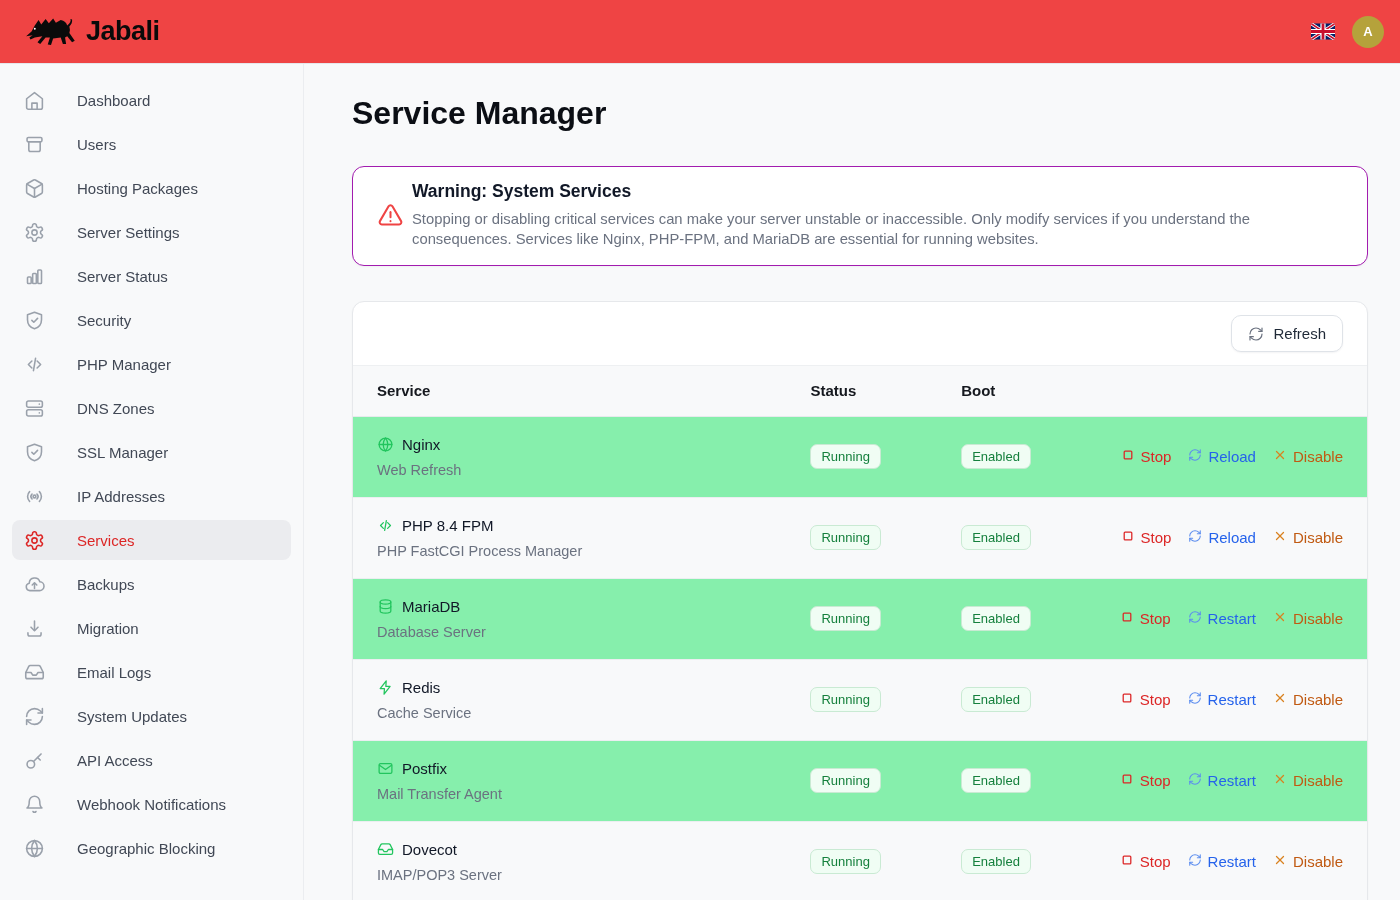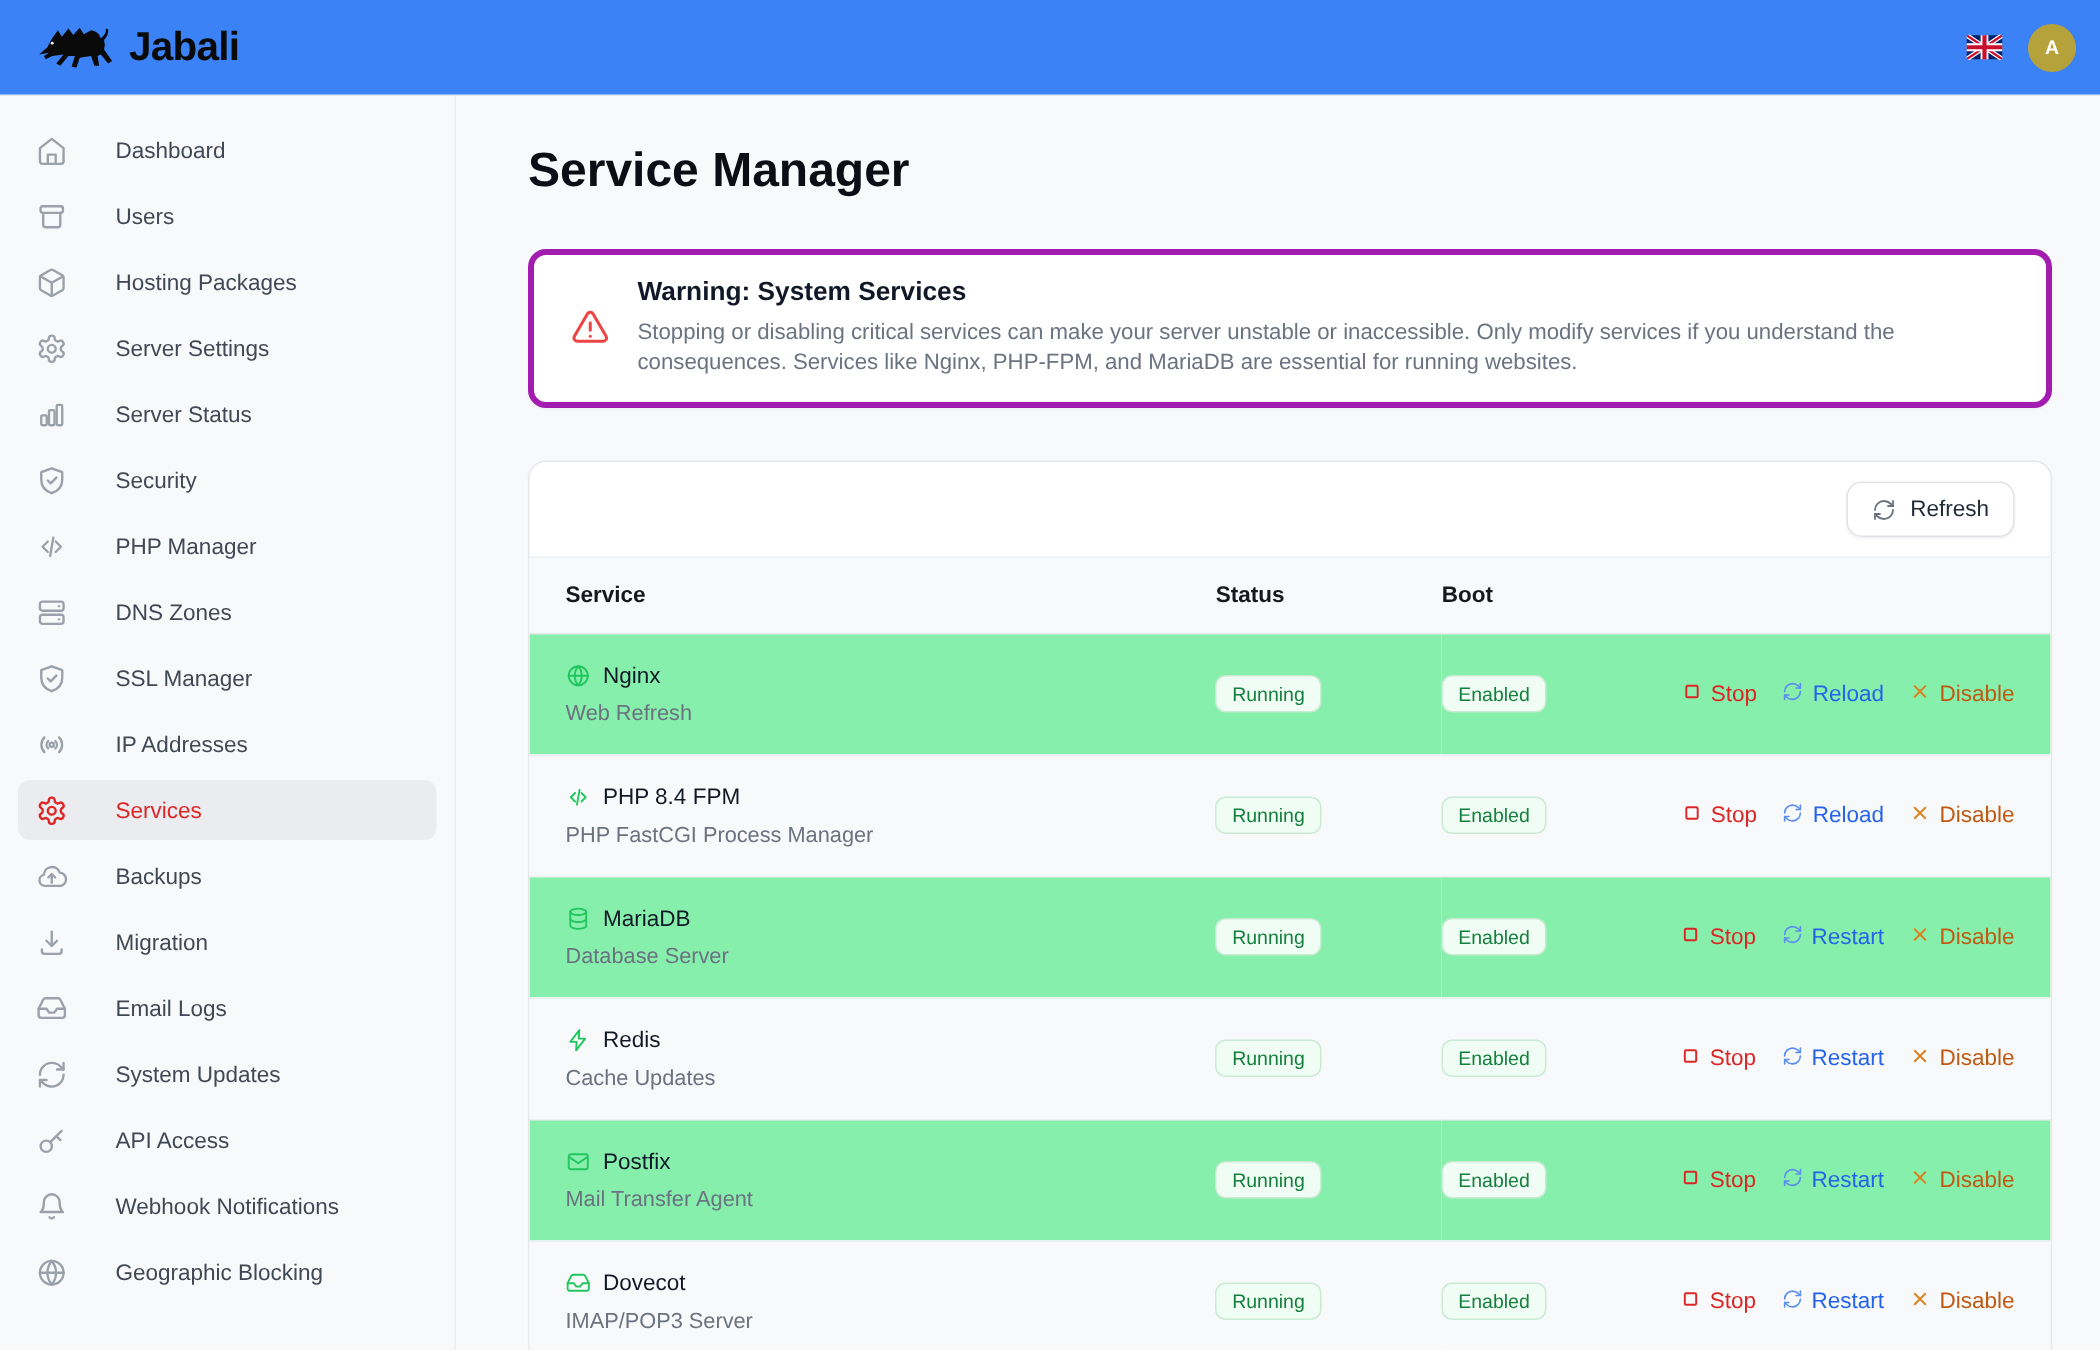--- a/index.html
+++ b/index.html
@@ -5,21 +5,21 @@
   * { box-sizing: border-box; }
   html,body { margin:0; padding:0; }
   body {
     width:1400px; height:900px; overflow:hidden;
     font-family:"Liberation Sans", sans-serif;
     background:#f8f9fa; color:#111827;
   }
   
   .topbar{
     position:fixed; top:0; left:0; width:1400px; height:64px; z-index:20;
-    background:#3b82f6; border-bottom:1px solid #e5e7eb;
+    background:#ef4444; border-bottom:1px solid #e5e7eb;
     display:flex; align-items:center; justify-content:space-between;
     padding:0 16px 0 24px;
   }
   .brand{ display:flex; align-items:center; gap:8px; text-decoration:none; }
   .brand-logo svg{ width:54px; height:38px; display:block; }
   .brand-name{ font-size:27px; font-weight:800; letter-spacing:-0.5px; color:#0a0a0a; }
   .topbar-right{ display:flex; align-items:center; gap:17px; }
   .flag svg{ width:24px; height:17px; display:block; border-radius:2px; }
   .avatar{
     width:32px; height:32px; border-radius:50%;
@@ -41,22 +41,22 @@
   }
   .side-icon{ display:flex; color:#9aa1ab; }
   .side-icon svg{ width:21px; height:21px; }
   .side-item.active{ background:#ebecef; color:var(--accent-red,#dc2626); }
   .side-item.active .side-icon{ color:var(--accent-red,#dc2626); }
   
   .main{ margin-left:304px; padding:64px 32px 0 48px; }
   .page-title{ font-size:32px; line-height:36px; font-weight:800; color:#0b0e14; margin:31px 0 0; }
   
   .warning-card{
-    margin-top:35px; background:#fff; border:4px solid #a21caf; border-radius:12px;
-    padding:14px 24px 16px; display:flex; align-items:center; gap:18px;
+    margin-top:35px; background:#fff; border:1px solid #a21caf; border-radius:12px;
+    padding:14px 24px 16px; display:flex; align-items:center; gap:8px;
     box-shadow:0 1px 2px rgba(16,24,40,.04);
   }
   .warn-icon{ color:#ef4444; display:flex; flex:none; }
   .warn-icon svg{ width:27px; height:27px; }
   .warn-title{ font-size:17.5px; font-weight:700; color:#111827; }
   .warn-body{ font-size:14.8px; line-height:20px; color:#6b7280; margin:7px 0 0; max-width:940px; }
   
   .table-card{
     margin-top:35px; background:#fff; border:1px solid #e6e8eb; border-radius:12px;
     height:622px; overflow:hidden; box-shadow:0 1px 2px rgba(16,24,40,.04);
@@ -527,21 +527,21 @@
   <tr>
     <td class="td-service">
       <div class="svc-name-line">
         <span class="svc-icon">
                     <svg viewBox="0 0 24 24" fill="none" stroke="currentColor" stroke-width="1.8" stroke-linecap="round" stroke-linejoin="round">
                       <path d="M13 2.5 4.5 13.5h6L10 21.5l8.5-11h-6Z"></path>
                     </svg>
                   </span>
         <span class="svc-name">Redis</span>
       </div>
-      <div class="svc-desc">Cache Updates</div>
+      <div class="svc-desc">Cache Service</div>
     </td>
     <td class="td-status"><span class="badge">Running</span></td>
     <td class="td-boot"><span class="badge">Enabled</span></td>
     <td class="td-actions">
                 <div class="actions">
                   <a class="action act-stop">
                     <span class="act-icon">
                       <svg viewBox="0 0 24 24" fill="none" stroke="currentColor" stroke-width="2.2" stroke-linecap="round" stroke-linejoin="round">
                         <rect x="5.5" y="5.5" width="13" height="13" rx="1.5"></rect>
                       </svg>

